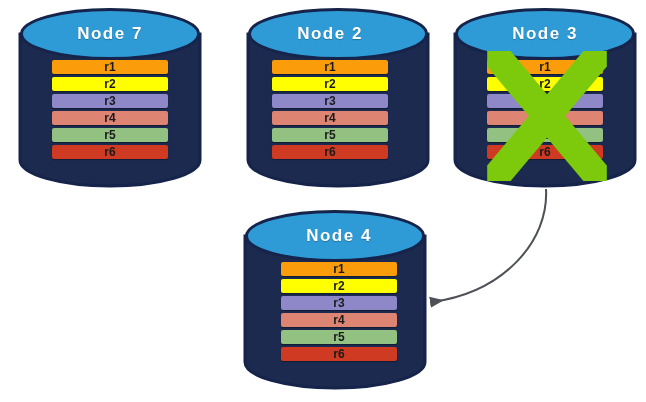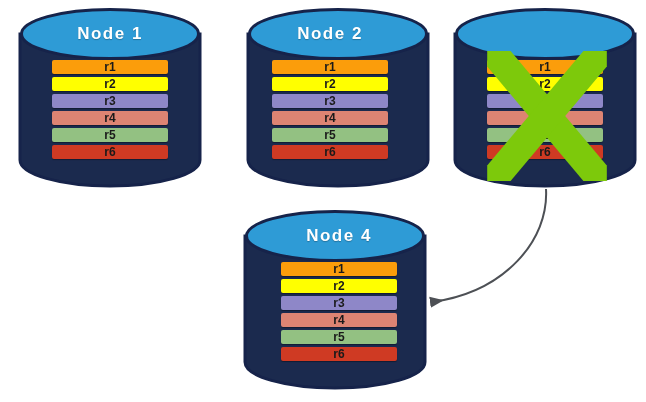--- a/index.html
+++ b/index.html
@@ -72,21 +72,21 @@
 </style>
 </head>
 <body>
 
 <div id="canvas">
     <div class="node" style="left: 20px; top: 8px; width: 180px; height: 178px;">
       <svg width="180" height="178" viewBox="0 0 180 178">
         <path d="M 0,26 L 0,152 A 90,26 0 0 0 180,152 L 180,26 Z" fill="#1b2a4e" stroke="#16234a" stroke-width="3"></path>
         <ellipse cx="90" cy="26" rx="88.5" ry="24.5" fill="#2e9bd6" stroke="#16234a" stroke-width="3"></ellipse>
       </svg>
-      <div class="node-title" style="top: 16px;">Node  1</div>
+      <div class="node-title" style="top: 16px;">Node  7</div>
       <div class="rows" style="top: 52px;">
         <div class="row-bar" style="background: rgb(251, 157, 11); width: 116px; height: 14px; margin-bottom: 3px; font-size: 12px;">r1</div>
         <div class="row-bar" style="background: rgb(255, 255, 0); width: 116px; height: 14px; margin-bottom: 3px; font-size: 12px;">r2</div>
         <div class="row-bar" style="background: rgb(142, 135, 200); width: 116px; height: 14px; margin-bottom: 3px; font-size: 12px;">r3</div>
         <div class="row-bar" style="background: rgb(221, 132, 115); width: 116px; height: 14px; margin-bottom: 3px; font-size: 12px;">r4</div>
         <div class="row-bar" style="background: rgb(147, 193, 130); width: 116px; height: 14px; margin-bottom: 3px; font-size: 12px;">r5</div>
         <div class="row-bar" style="background: rgb(207, 58, 35); width: 116px; height: 14px; margin-bottom: 3px; font-size: 12px;">r6</div>
       </div>
     </div>
     <div class="node" style="left: 248px; top: 8px; width: 164px; height: 178px;">
@@ -102,20 +102,21 @@
         <div class="row-bar" style="background: rgb(221, 132, 115); width: 116px; height: 14px; margin-bottom: 3px; font-size: 12px;">r4</div>
         <div class="row-bar" style="background: rgb(147, 193, 130); width: 116px; height: 14px; margin-bottom: 3px; font-size: 12px;">r5</div>
         <div class="row-bar" style="background: rgb(207, 58, 35); width: 116px; height: 14px; margin-bottom: 3px; font-size: 12px;">r6</div>
       </div>
     </div>
     <div class="node" style="left: 455px; top: 8px; width: 180px; height: 178px;">
       <svg width="180" height="178" viewBox="0 0 180 178">
         <path d="M 0,26 L 0,152 A 90,26 0 0 0 180,152 L 180,26 Z" fill="#1b2a4e" stroke="#16234a" stroke-width="3"></path>
         <ellipse cx="90" cy="26" rx="88.5" ry="24.5" fill="#2e9bd6" stroke="#16234a" stroke-width="3"></ellipse>
       </svg>
+      <div class="node-title" style="top: 16px;">Node  3</div>
       <div class="rows" style="top: 52px;">
         <div class="row-bar" style="background: rgb(251, 157, 11); width: 116px; height: 14px; margin-bottom: 3px; font-size: 12px;">r1</div>
         <div class="row-bar" style="background: rgb(255, 255, 0); width: 116px; height: 14px; margin-bottom: 3px; font-size: 12px;">r2</div>
         <div class="row-bar" style="background: rgb(142, 135, 200); width: 116px; height: 14px; margin-bottom: 3px; font-size: 12px;">r3</div>
         <div class="row-bar" style="background: rgb(221, 132, 115); width: 116px; height: 14px; margin-bottom: 3px; font-size: 12px;">r4</div>
         <div class="row-bar" style="background: rgb(147, 193, 130); width: 116px; height: 14px; margin-bottom: 3px; font-size: 12px;">r5</div>
         <div class="row-bar" style="background: rgb(207, 58, 35); width: 116px; height: 14px; margin-bottom: 3px; font-size: 12px;">r6</div>
       </div>
       <svg width="130" height="148" viewBox="0 0 100 100" class="cross" style="left: 27px; top: 34px;">
         <g fill="#7dc90b">

